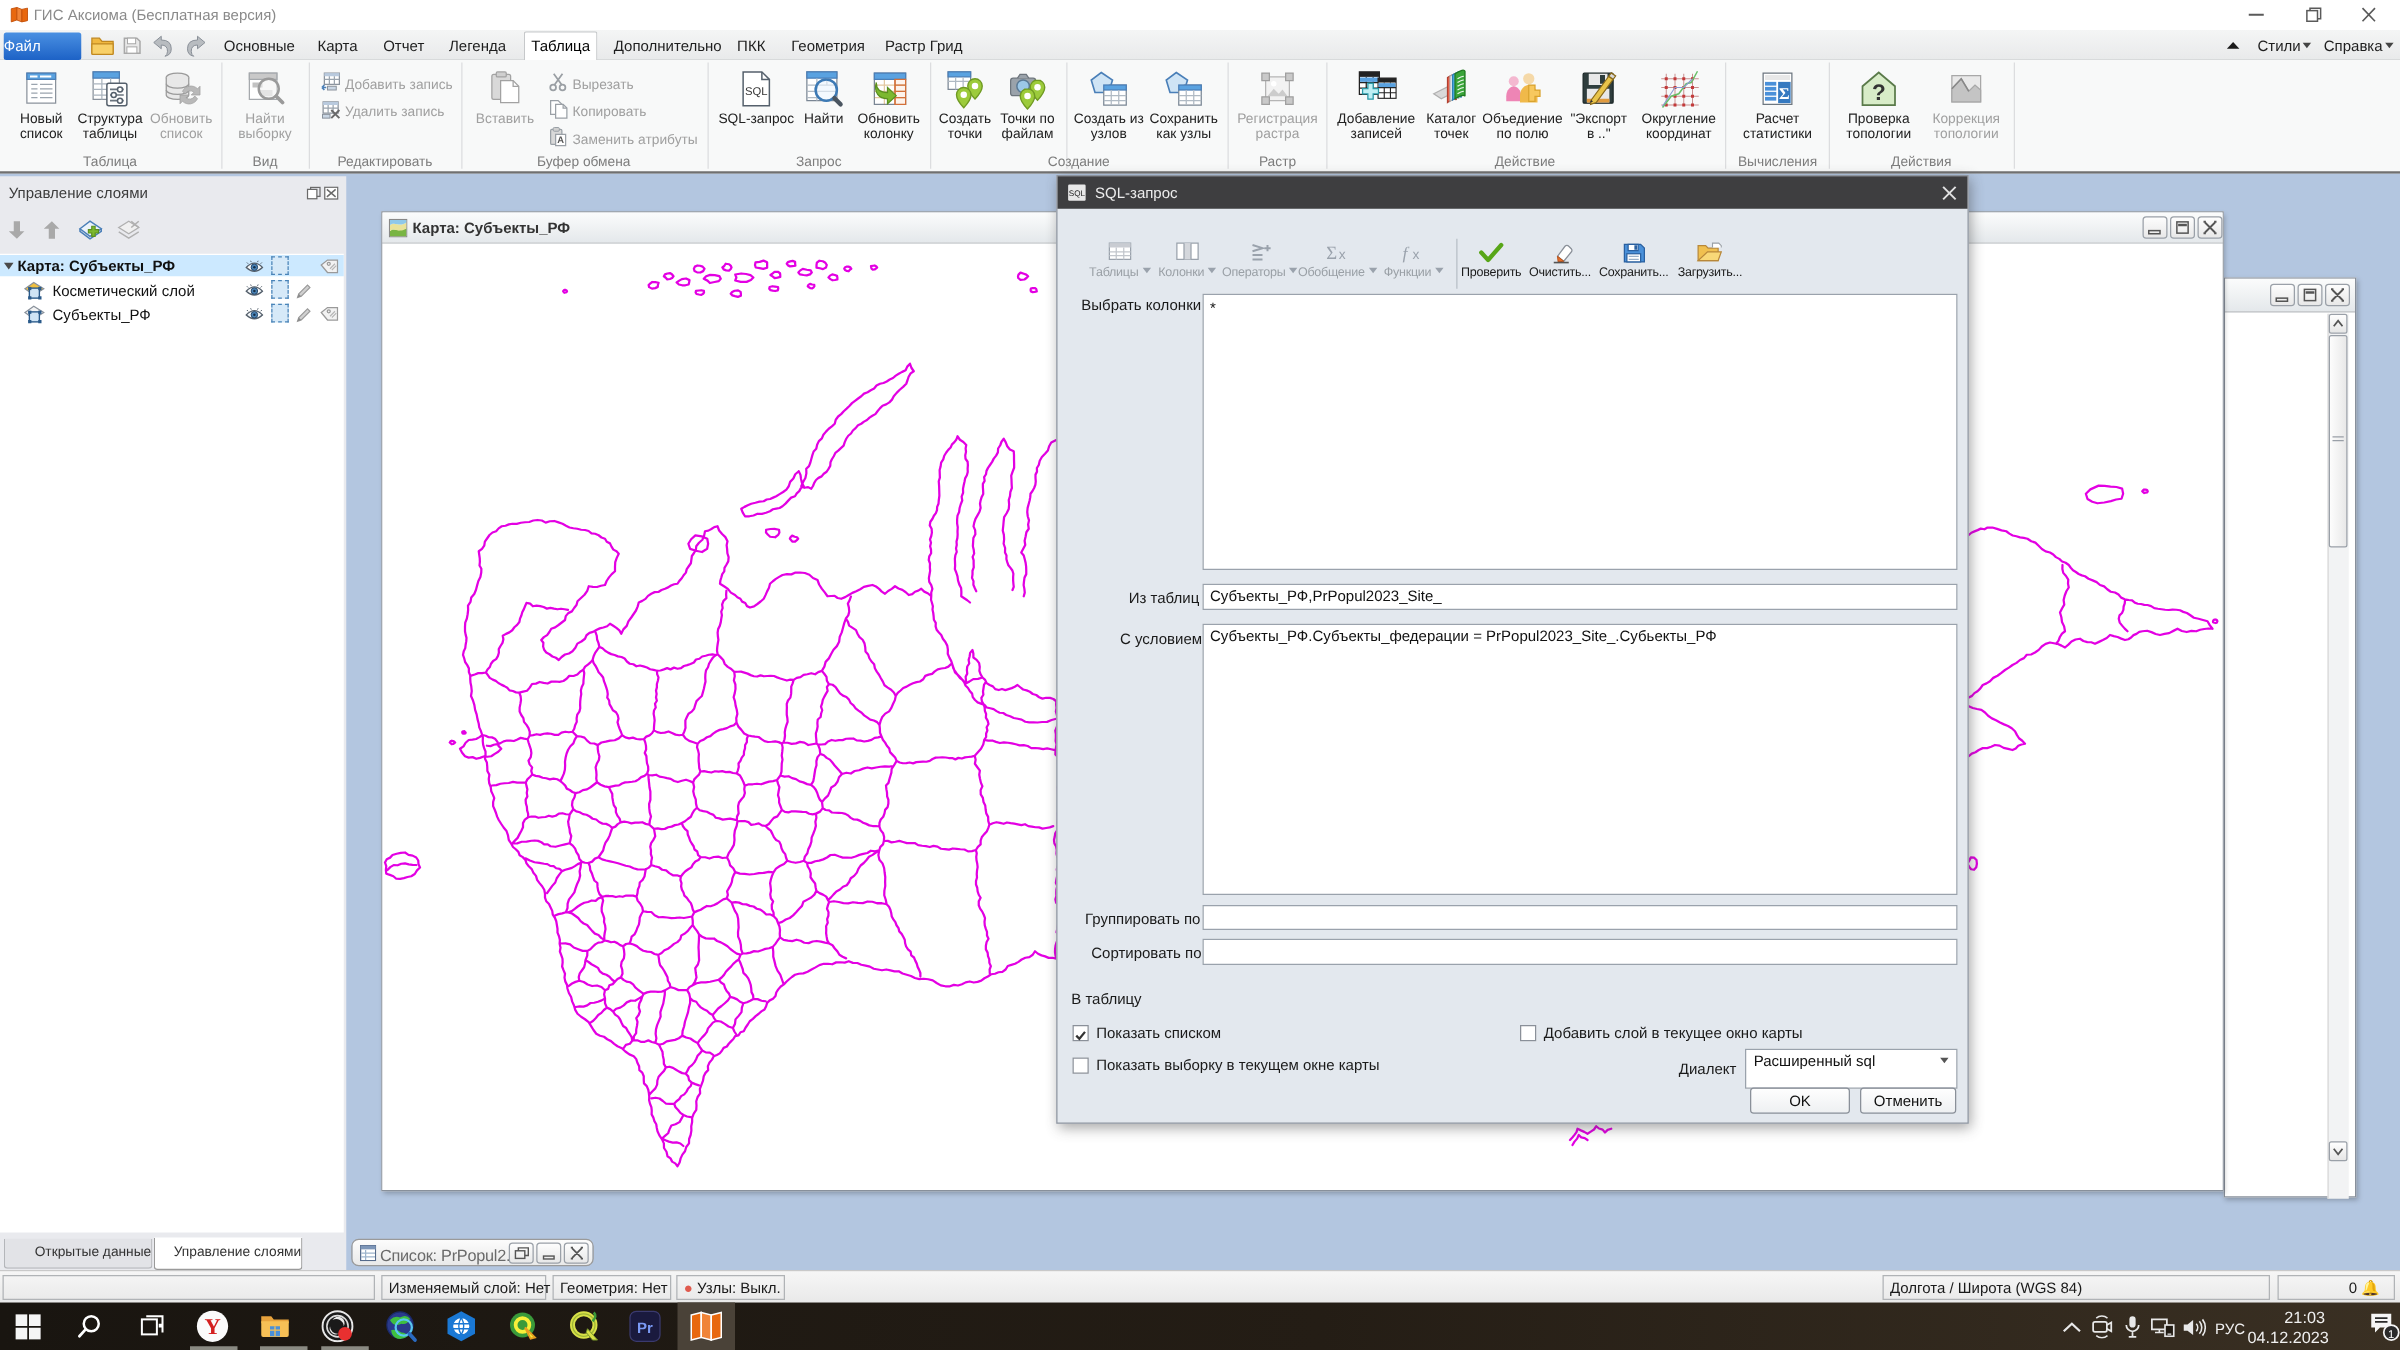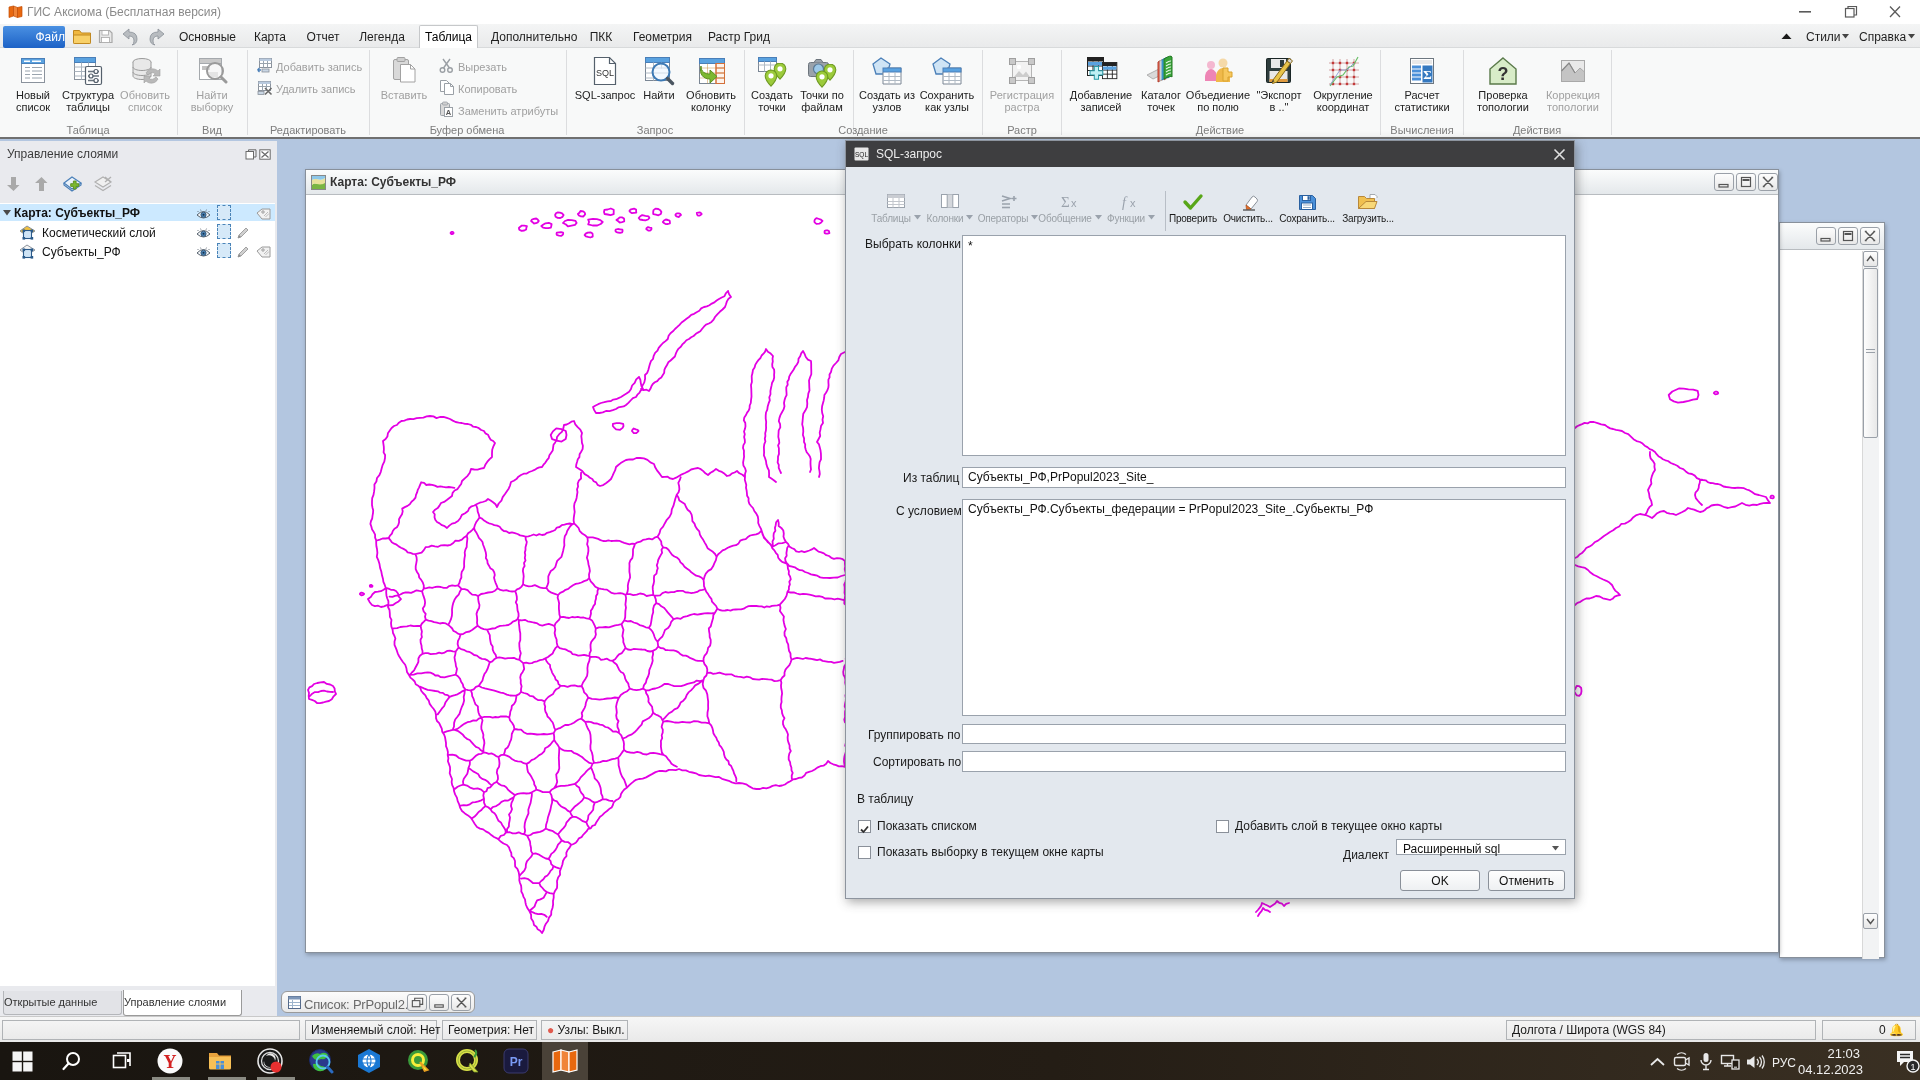--- a/index.html
+++ b/index.html
@@ -4,39 +4,39 @@
 *{margin:0;padding:0;box-sizing:border-box}
 html,body{width:1920px;height:1080px;overflow:hidden;font-family:"Liberation Sans",sans-serif}
 body{position:relative;background:#fff}
 .abs{position:absolute}
 
 #titlebar{left:0;top:0;width:1920px;height:24px;background:#fff}
 #titlebar .ttl{left:27px;top:5px;font-size:12px;color:#8a8a8a}
 
 #tabbar{left:0;top:24px;width:1920px;height:24px;background:linear-gradient(#f4f5f5,#e9eaeb);border-bottom:1px solid #d8dadb}
 .tab{position:absolute;top:3px;height:21px;line-height:21px;font-size:12px;color:#1e1e1e;text-align:center}
-#tab-file{left:3px;top:2px;width:62px;height:22px;background:linear-gradient(#4a90e2,#1d62c6);color:#fff;border-radius:2px;font-size:12px;line-height:22px;text-align:right}
+#tab-file{left:3px;top:2px;width:62px;height:22px;background:linear-gradient(#4a90e2,#1d62c6);color:#fff;border-radius:2px;font-size:12px;line-height:22px;text-align:left}
 #tab-active{left:419px;top:1px;width:59px;height:23px;background:#fff;border:1px solid #c6c8ca;border-bottom:none;border-radius:2px 2px 0 0;line-height:23px;font-size:12px;text-align:center}
 
 #ribbon{left:0;top:48px;width:1920px;height:91px;background:#f8f9f9;border-bottom:2px solid #707070}
 .rsep{position:absolute;top:2px;width:1px;height:85px;background:#dcdddf}
 .rgl{position:absolute;top:76px;font-size:11px;color:#7d7d7d;text-align:center;width:120px}
 .rbig{position:absolute;top:2px;text-align:center;font-size:11px;color:#222;line-height:11.5px}
 .rbig .ic{margin:5px auto 3px auto;width:32px;height:32px}
 .rbig.dis{color:#a0a0a0}
 .rsm{position:absolute;font-size:11px;color:#222;line-height:16px;white-space:nowrap}
 .rsm .ic{display:inline-block;width:16px;height:16px;vertical-align:-3px;margin-right:4px}
 .rsm.dis{color:#a0a0a0}
 
 #main{left:0;top:139px;width:1920px;height:877px;background:#b3c6e0}
 
 #lpanel{left:0;top:2px;width:277px;height:875px;background:#e9eaee}
 #lp-title{left:7px;top:6px;font-size:12px;color:#3c3c3c}
 
-.btab{position:absolute;font-size:11px;color:#333;text-align:left;background:#e2e3e7;border:1px solid #b4b6ba;border-top:none;border-radius:0 0 3px 3px}
+.btab{position:absolute;font-size:11px;color:#333;text-align:right;background:#e2e3e7;border:1px solid #b4b6ba;border-top:none;border-radius:0 0 3px 3px}
 
 .win{position:absolute;background:#fff;border:1px solid #88909b;box-shadow:1px 2px 4px rgba(0,0,0,.25)}
 .wtitle{position:absolute;left:0;top:0;width:100%;height:25px;background:linear-gradient(#fbfcfc,#e4e8eb);border-bottom:1px solid #b8bcc0;font-size:12px;font-weight:bold;color:#333}
 .wbtn{position:absolute;width:20px;height:18px;background:linear-gradient(#fdfdfd,#e8e8e8);border:1px solid #9aa0a8;border-radius:3px;overflow:hidden;text-align:center}
 
 #dlg{left:845px;top:140px;width:730px;height:759px;background:#e3e8ee;border:1px solid #8d949e;box-shadow:2px 3px 10px rgba(60,60,60,.45)}
 #dlg-title{left:0;top:0;width:728px;height:26px;background:#3e3e40;color:#e8e8e8;font-size:12px}
 .fld{position:absolute;background:#fff;border:1px solid #9aa2ac;font-size:12px;color:#111}
 .dlbl{position:absolute;font-size:12px;color:#1a1a1a;white-space:nowrap}
 .dtool{position:absolute;text-align:center;font-size:10px;color:#1a1a1a;letter-spacing:-0.2px}
@@ -578,21 +578,21 @@
 <div class="dlbl" style="left:11px;top:651px">В таблицу</div>
 <div class="cb" style="left:12px;top:679px"><svg width="11" height="11" viewBox="0 0 11 11">
         <path d="M2 5.5 L4.5 8 L9 2.5" fill="none" stroke="#333" stroke-width="1.8"></path>
       </svg></div>
 <div class="dlbl" style="left:31px;top:678px">Показать списком</div>
 <div class="cb" style="left:370px;top:679px"></div>
 <div class="dlbl" style="left:389px;top:678px">Добавить слой в текущее окно карты</div>
 <div class="cb" style="left:12px;top:705px"></div>
 <div class="dlbl" style="left:31px;top:704px">Показать выборку в текущем окне карты</div>
 <div class="dlbl" style="left:497px;top:707px">Диалект</div>
-<div class="fld" style="left:550px;top:698px;width:170px;height:16px;line-height:19px;padding:0 6px">Расширенный sql<span style="position:absolute;right:6px;top:0"><svg width="7" height="5" viewBox="0 0 7 5" style="vertical-align:2px;margin-left:3px">
+<div class="fld" style="left:550px;top:698px;width:170px;height:32px;line-height:19px;padding:0 6px">Расширенный sql<span style="position:absolute;right:6px;top:0"><svg width="7" height="5" viewBox="0 0 7 5" style="vertical-align:2px;margin-left:3px">
           <path d="M0 0 h7 L3.5 4.5 Z" fill="#555"></path>
         </svg></span></div>
 <div class="btn" style="left:554px;top:729px;width:80px;height:21px;line-height:20px">OK</div>
 <div class="btn" style="left:642px;top:729px;width:77px;height:21px;line-height:20px">Отменить</div>
 </div>
 
 <div class="abs" id="statusbar">
  <div class="scell" style="left:2px;width:298px"></div>
  <div class="scell" style="left:305px;width:132px">Изменяемый слой: Нет</div>
  <div class="scell" style="left:442px;width:95px">Геометрия: Нет</div>

